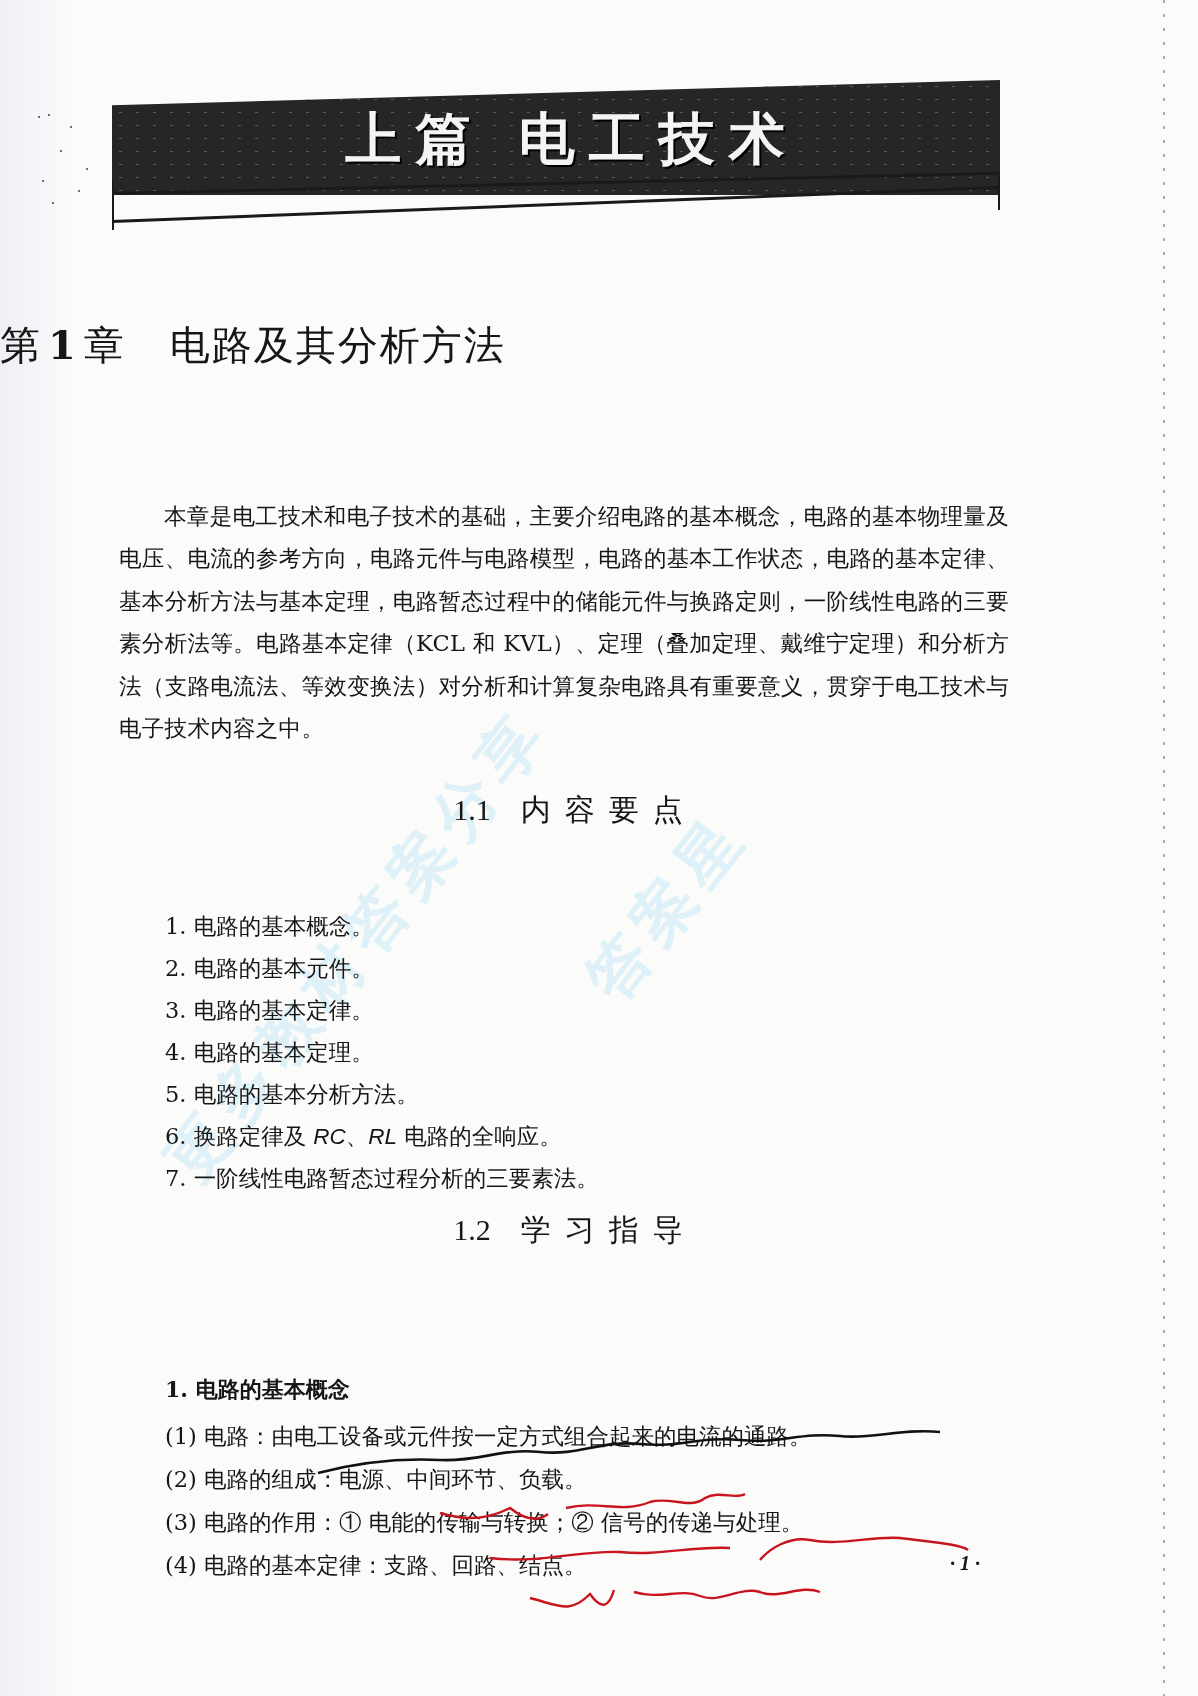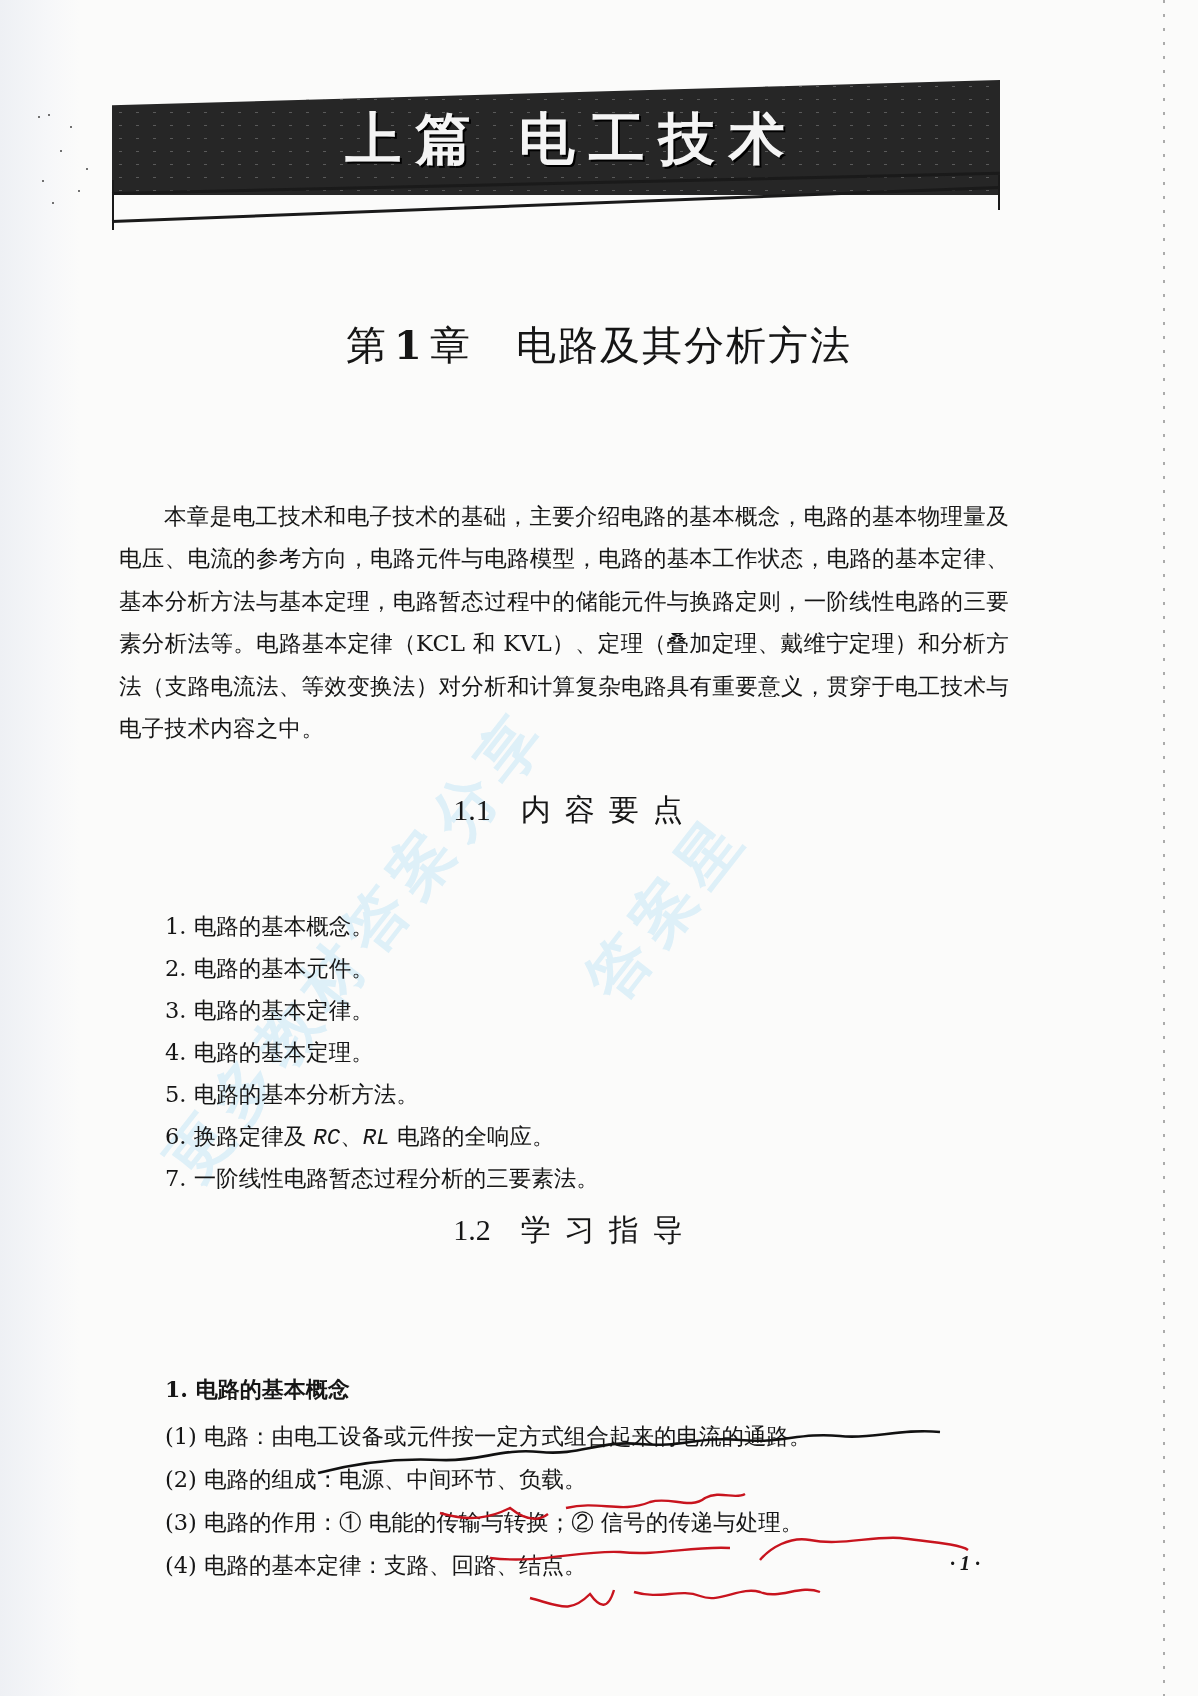--- a/index.html
+++ b/index.html
@@ -42,41 +42,41 @@
     transform:rotate(-1.3deg); transform-origin:left center;
   }
   .banner-strip-bottom {
     position:absolute; left:0; top:140px; width:888px; height:3px; background:#1a1a1a;
     transform:rotate(-2.2deg); transform-origin:left center;
   }
   .banner-left-edge { position:absolute; left:0; top:100px; width:2px; height:50px; background:#1a1a1a; }
   .banner-right-edge { position:absolute; left:886px; top:95px; width:2px; height:35px; background:#1a1a1a; }
 
   .chapter-title {
-    position:absolute; left:0; width:1198px; top:318px; text-align:center;
+    position:absolute; left:0; width:1198px; top:318px; 
     font-size:40px; letter-spacing:2px;
   }
   .chapter-title .num { font-weight:bold; margin:0 6px; }
   .chapter-title .gap { display:inline-block; width:44px; }
 
   .intro {
     position:absolute; left:112px; top:472px; width:890px;
     font-size:22.5px; line-height:42.5px; text-align:justify;
     text-indent:45px; letter-spacing:.3px;margin-left:7px;
   }
 
   .section-title {
     position:absolute; left:0; width:1150px; text-align:center;
     font-size:30px; letter-spacing:14px;
   }
   .section-title .sec-num { letter-spacing:0; margin-right:30px; font-family:"Liberation Serif",serif; }
 
   .points { position:absolute; left:165px; top:905px; list-style:none; margin:0; padding:0; font-size:22.5px; }
   .points li { height:42px; line-height:42px; }
-  .points li em { font-family:Liberation Mono, monospace; font-style:italic; }
+  .points li em { font-family:Liberation Sans, sans-serif; font-style:italic; }
 
   .guide-heading { position:absolute; left:165px; top:1375px; font-size:22px; font-weight:bold; }
   .guide-items { position:absolute; left:165px; top:1415px; list-style:none; margin:0; padding:0; font-size:22.5px; }
   .guide-items li { height:43px; line-height:43px; position:relative; white-space:nowrap; }
 
   .page-number {
     position:absolute; left:950px; top:1552px; font-size:20px;
     font-style:italic; font-weight:bold; font-family:"Liberation Serif",serif;
   }
 

